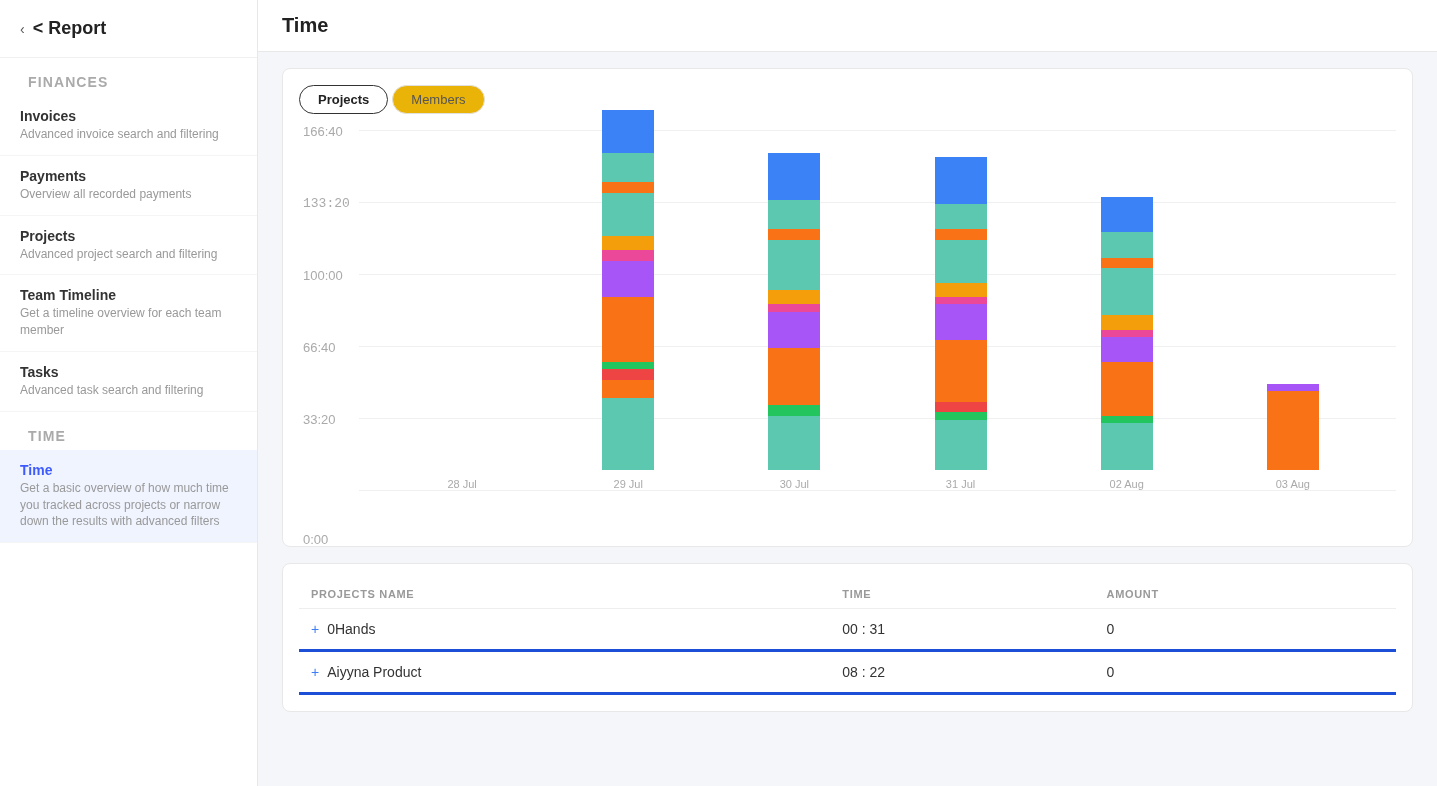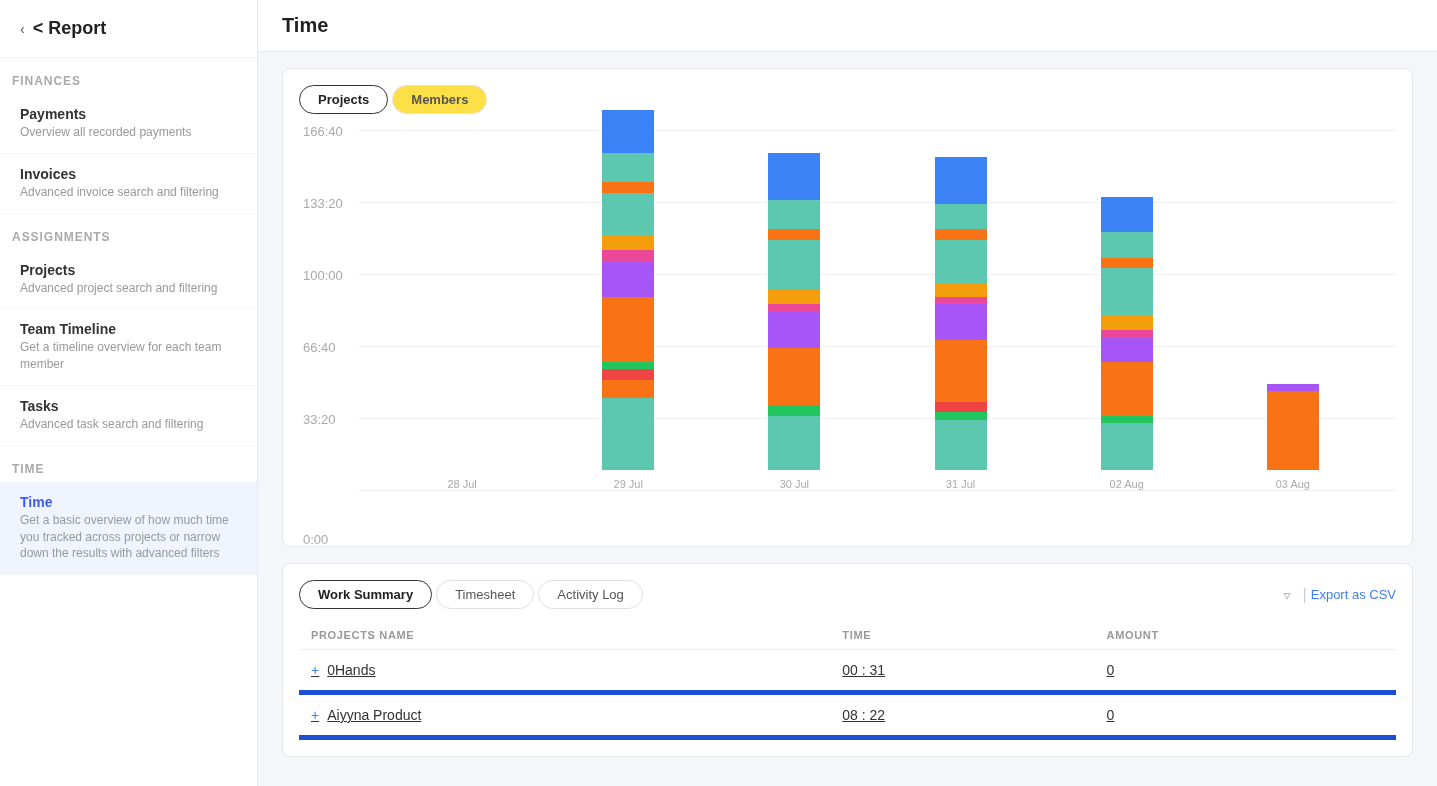--- a/index.html
+++ b/index.html
@@ -26,25 +26,25 @@
     .sidebar-header-icon {
       font-size: 14px;
       color: #555;
     }
     .sidebar-header-title {
       font-size: 18px;
       font-weight: 600;
       color: #222;
     }
     .sidebar-section-label {
-      font-size: 12px;
+      font-size: 14px;
       font-weight: 600;
       color: #aaa;
       letter-spacing: 0.08em;
-      padding: 16px 12px 6px;
+      padding: 16px 28px 6px;
     }
     .sidebar-item {
       padding: 12px 20px;
       cursor: pointer;
       border-bottom: 1px solid #f5f5f5;
     }
     .sidebar-item.active { background: #f0f4ff; }
     .sidebar-item-title {
       font-size: 14px;
       font-weight: 600;
@@ -95,25 +95,25 @@
     
     .tab-group {
       display: flex;
       gap: 4px;
       margin-bottom: 16px;
     }
     .tab-btn {
       padding: 6px 18px;
       border-radius: 20px;
       border: 1px solid #e0e0e0;
-      background: #fde047;
+      background: #eab308;
       font-size: 13px;
       color: #555;
       cursor: pointer;
-      font-weight: 700;
+      font-weight: 400;
     }
     .tab-btn.active {
       background: #fff;
       border-color: #333;
       color: #222;
       font-weight: 600;
     }
 
     
     .chart-area {
@@ -224,50 +224,48 @@
       font-weight: 600;
       color: #999;
       letter-spacing: 0.06em;
       padding: 8px 12px;
       border-bottom: 1px solid #eee;
     }
     tbody td {
       padding: 12px 12px;
       font-size: 14px;
       color: #333;
-      border-bottom: 5px solid #1d4ed8;
-      text-decoration: underline;
+      border-bottom: 3px solid #1d4ed8;
     }
     .row-expand {
       color: #3d7ef5;
       font-size: 14px;
       margin-right: 8px;
       cursor: pointer;
     }
   </style>
 </head>
 <body>
 
 <div class="sidebar">
   <div class="sidebar-header">
     <span class="sidebar-header-icon">‹</span>
     <span class="sidebar-header-title">&lt; Report</span>
   </div>
 
   <div id="sidebar-sections">
       <div class="sidebar-section-label">FINANCES</div>
       <div class="sidebar-item">
+        <div class="sidebar-item-title">Invoices</div>
+        <div class="sidebar-item-desc">Advanced invoice search and filtering</div>
+      </div>
+      <div class="sidebar-item">
         <div class="sidebar-item-title">Payments</div>
         <div class="sidebar-item-desc">Overview all recorded payments</div>
       </div>
-      <div class="sidebar-item">
-        <div class="sidebar-item-title">Invoices</div>
-        <div class="sidebar-item-desc">Advanced invoice search and filtering</div>
-      </div>
-      <div class="sidebar-section-label">ASSIGNMENTS</div>
       <div class="sidebar-item">
         <div class="sidebar-item-title">Projects</div>
         <div class="sidebar-item-desc">Advanced project search and filtering</div>
       </div>
       <div class="sidebar-item">
         <div class="sidebar-item-title">Team Timeline</div>
         <div class="sidebar-item-desc">Get a timeline overview for each team member</div>
       </div>
       <div class="sidebar-item">
         <div class="sidebar-item-title">Tasks</div>
@@ -291,21 +289,21 @@
       <div class="tab-group" id="chart-tabs">
           <button class="tab-btn active">Projects</button>
           <button class="tab-btn">Members</button>
         </div>
       <div class="chart-area" id="chart-area">
           <div class="chart-grid">
             <div class="grid-line" style="top: 0%;">
               <span class="grid-label" style="top: 0%;">166:40</span>
             </div>
             <div class="grid-line" style="top: 20%;">
-              <span class="grid-label" style="top: 20%;">133:20</span>
+              <span class="grid-label" style="top: 20%; font-family: Liberation Mono, monospace;">133:20</span>
             </div>
             <div class="grid-line" style="top: 40%;">
               <span class="grid-label" style="top: 40%;">100:00</span>
             </div>
             <div class="grid-line" style="top: 60%;">
               <span class="grid-label" style="top: 60%;">66:40</span>
             </div>
             <div class="grid-line" style="top: 80%;">
               <span class="grid-label" style="top: 80%;">33:20</span>
             </div>
@@ -386,32 +384,20 @@
                 <div class="bar-segment" style="height: 91.6667%; background-color: rgb(249, 115, 22);"></div>
                 <div class="bar-segment" style="height: 8.33333%; background-color: rgb(168, 85, 247);"></div>
               </div>
               <div class="bar-label">03 Aug</div>
             </div>
           </div>
         </div>
     </div>
 
     <div class="card">
-      <div class="card-header-row">
-        <div class="bottom-tab-group" id="bottom-tabs">
-            <button class="bottom-tab-btn active">Work Summary</button>
-            <button class="bottom-tab-btn">Timesheet</button>
-            <button class="bottom-tab-btn">Activity Log</button>
-          </div>
-        <div style="display:flex;align-items:center;">
-          <span class="filter-icon">▿</span>
-          <span class="divider-v">|</span>
-          <span class="export-link">Export as CSV</span>
-        </div>
-      </div>
       <table>
         <thead>
           <tr id="table-head">
               <th>PROJECTS NAME</th>
               <th>TIME</th>
               <th>AMOUNT</th>
             </tr>
         </thead>
         <tbody id="table-body">
             <tr>

